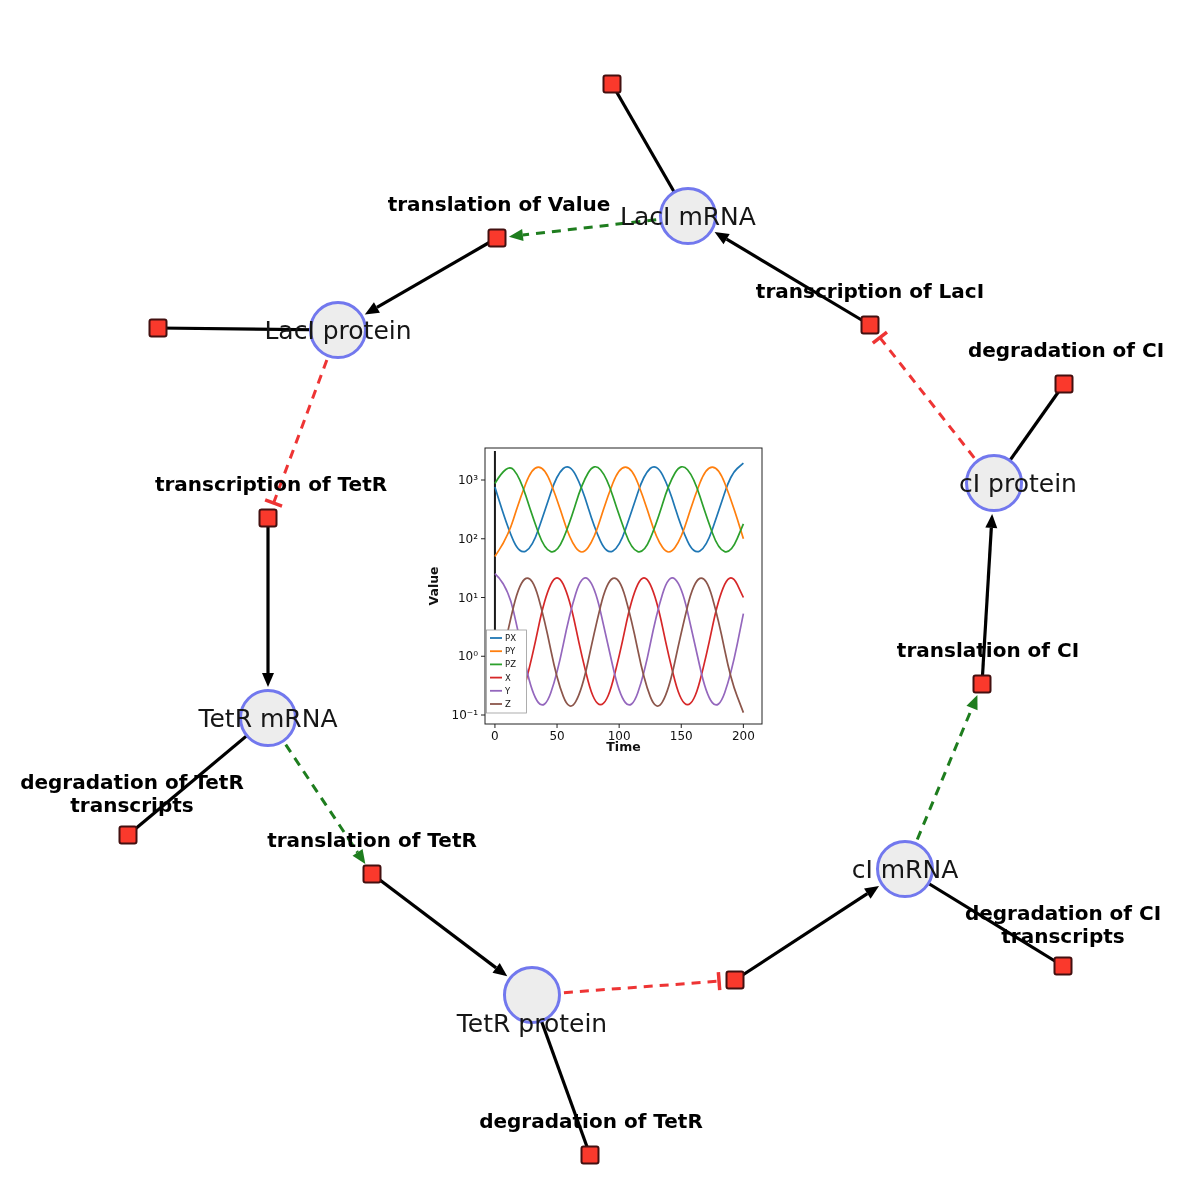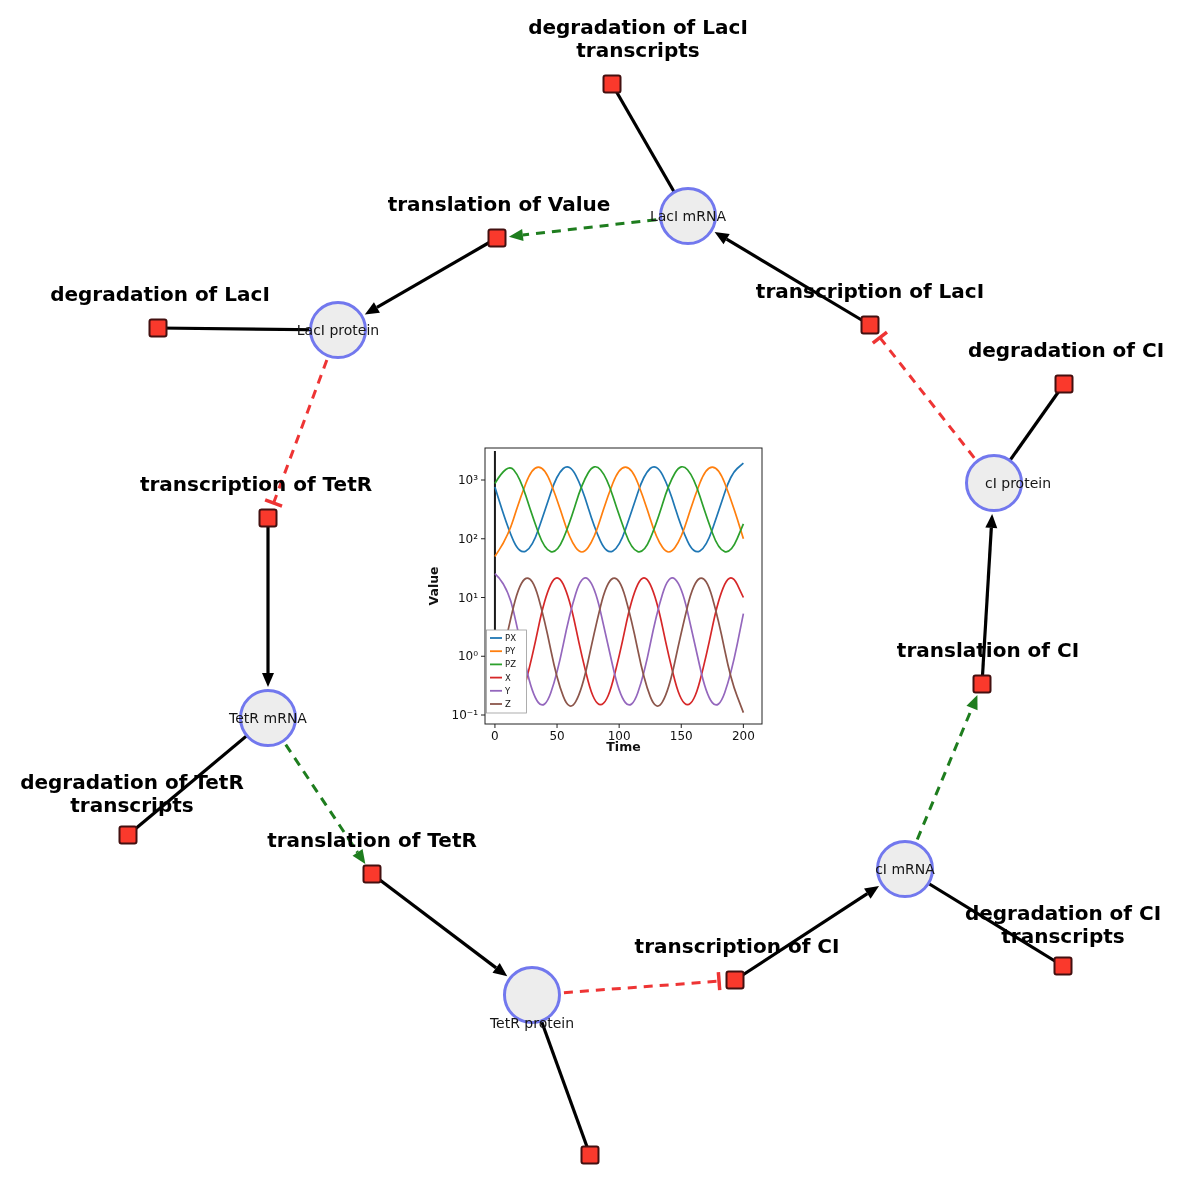--- a/index.html
+++ b/index.html
@@ -4,21 +4,21 @@
 <style>
   html,body{margin:0;padding:0;background:#fff;}
   #canvas{position:relative;width:1189px;height:1200px;background:#ffffff;overflow:hidden;
           font-family:"DejaVu Sans","Liberation Sans",sans-serif;}
   #edge-layer,#chart-svg{position:absolute;}
   #edge-layer{left:0;top:0;}
   #nodes-layer{position:absolute;left:0;top:0;width:100%;height:100%;}
   .species-circle{position:absolute;width:52px;height:52px;border-radius:50%;
       background:#ededed;border:3.5px solid #7278ee;box-sizing:content-box;
       transform:translate(-50%,-50%);}
-  .species-label{position:absolute;transform:translate(-50%,-50%);font-size:14px;
+  .species-label{position:absolute;transform:translate(-50%,-50%);font-size:25px;
       color:#161616;white-space:nowrap;}
   .reaction-square{position:absolute;width:15px;height:15px;background:#fa392c;
       border:2.5px solid #431010;border-radius:3px;transform:translate(-50%,-50%);}
   .reaction-label{position:absolute;width:300px;transform:translate(-50%,-100%);
       text-align:center;font-weight:bold;font-size:20px;line-height:1.14;color:#000;}
   #chart-svg{left:424px;top:437px;}
   text{font-family:"DejaVu Sans","Liberation Sans",sans-serif;}
 </style>
 </head>
 <body>
@@ -108,36 +108,34 @@
       <div class="species-label" style="left: 338px; top: 330px;">LacI protein</div>
       <div class="species-circle" style="left: 994px; top: 483px;"></div>
       <div class="species-label" style="left: 1018px; top: 483px;">cI protein</div>
       <div class="species-circle" style="left: 268px; top: 718px;"></div>
       <div class="species-label" style="left: 268px; top: 718px;">TetR mRNA</div>
       <div class="species-circle" style="left: 905px; top: 869px;"></div>
       <div class="species-label" style="left: 905px; top: 869px;">cI mRNA</div>
       <div class="species-circle" style="left: 532px; top: 995px;"></div>
       <div class="species-label" style="left: 532px; top: 995px; margin-top: 28px;">TetR protein</div>
       <div class="reaction-square" style="left: 612px; top: 84px;"></div>
-      <div class="reaction-label" style="left: 638px; top: 62px;">degradation of LacI transcripts</div>
       <div class="reaction-square" style="left: 497px; top: 238px;"></div>
       <div class="reaction-label" style="left: 499px; top: 216px;">translation of Value</div>
       <div class="reaction-square" style="left: 870px; top: 325px;"></div>
       <div class="reaction-label" style="left: 870px; top: 303px;">transcription of LacI</div>
       <div class="reaction-square" style="left: 158px; top: 328px;"></div>
-      <div class="reaction-label" style="left: 160px; top: 306px;">degradation of LacI</div>
       <div class="reaction-square" style="left: 1064px; top: 384px;"></div>
       <div class="reaction-label" style="left: 1066px; top: 362px;">degradation of CI</div>
       <div class="reaction-square" style="left: 268px; top: 518px;"></div>
-      <div class="reaction-label" style="left: 256px; top: 496px; text-align: center;">transcription of TetR</div>
+      <div class="reaction-label" style="left: 271px; top: 496px; text-align: center;">transcription of TetR</div>
       <div class="reaction-square" style="left: 982px; top: 684px;"></div>
       <div class="reaction-label" style="left: 988px; top: 662px;">translation of CI</div>
       <div class="reaction-square" style="left: 128px; top: 835px;"></div>
       <div class="reaction-label" style="left: 132px; top: 817px;">degradation of TetR transcripts</div>
       <div class="reaction-square" style="left: 372px; top: 874px;"></div>
       <div class="reaction-label" style="left: 372px; top: 852px;">translation of TetR</div>
       <div class="reaction-square" style="left: 1063px; top: 966px;"></div>
       <div class="reaction-label" style="left: 1063px; top: 948px;">degradation of CI transcripts</div>
       <div class="reaction-square" style="left: 735px; top: 980px;"></div>
-      <div class="reaction-label" style="left: 737px; top: 958px;">transcription of CI</div>
       <div class="reaction-square" style="left: 590px; top: 1155px;"></div>
+      <div class="reaction-label" style="left: 591px; top: 1133px;">degradation of TetR</div>
     </div>
 </div>
 
 </body></html>

